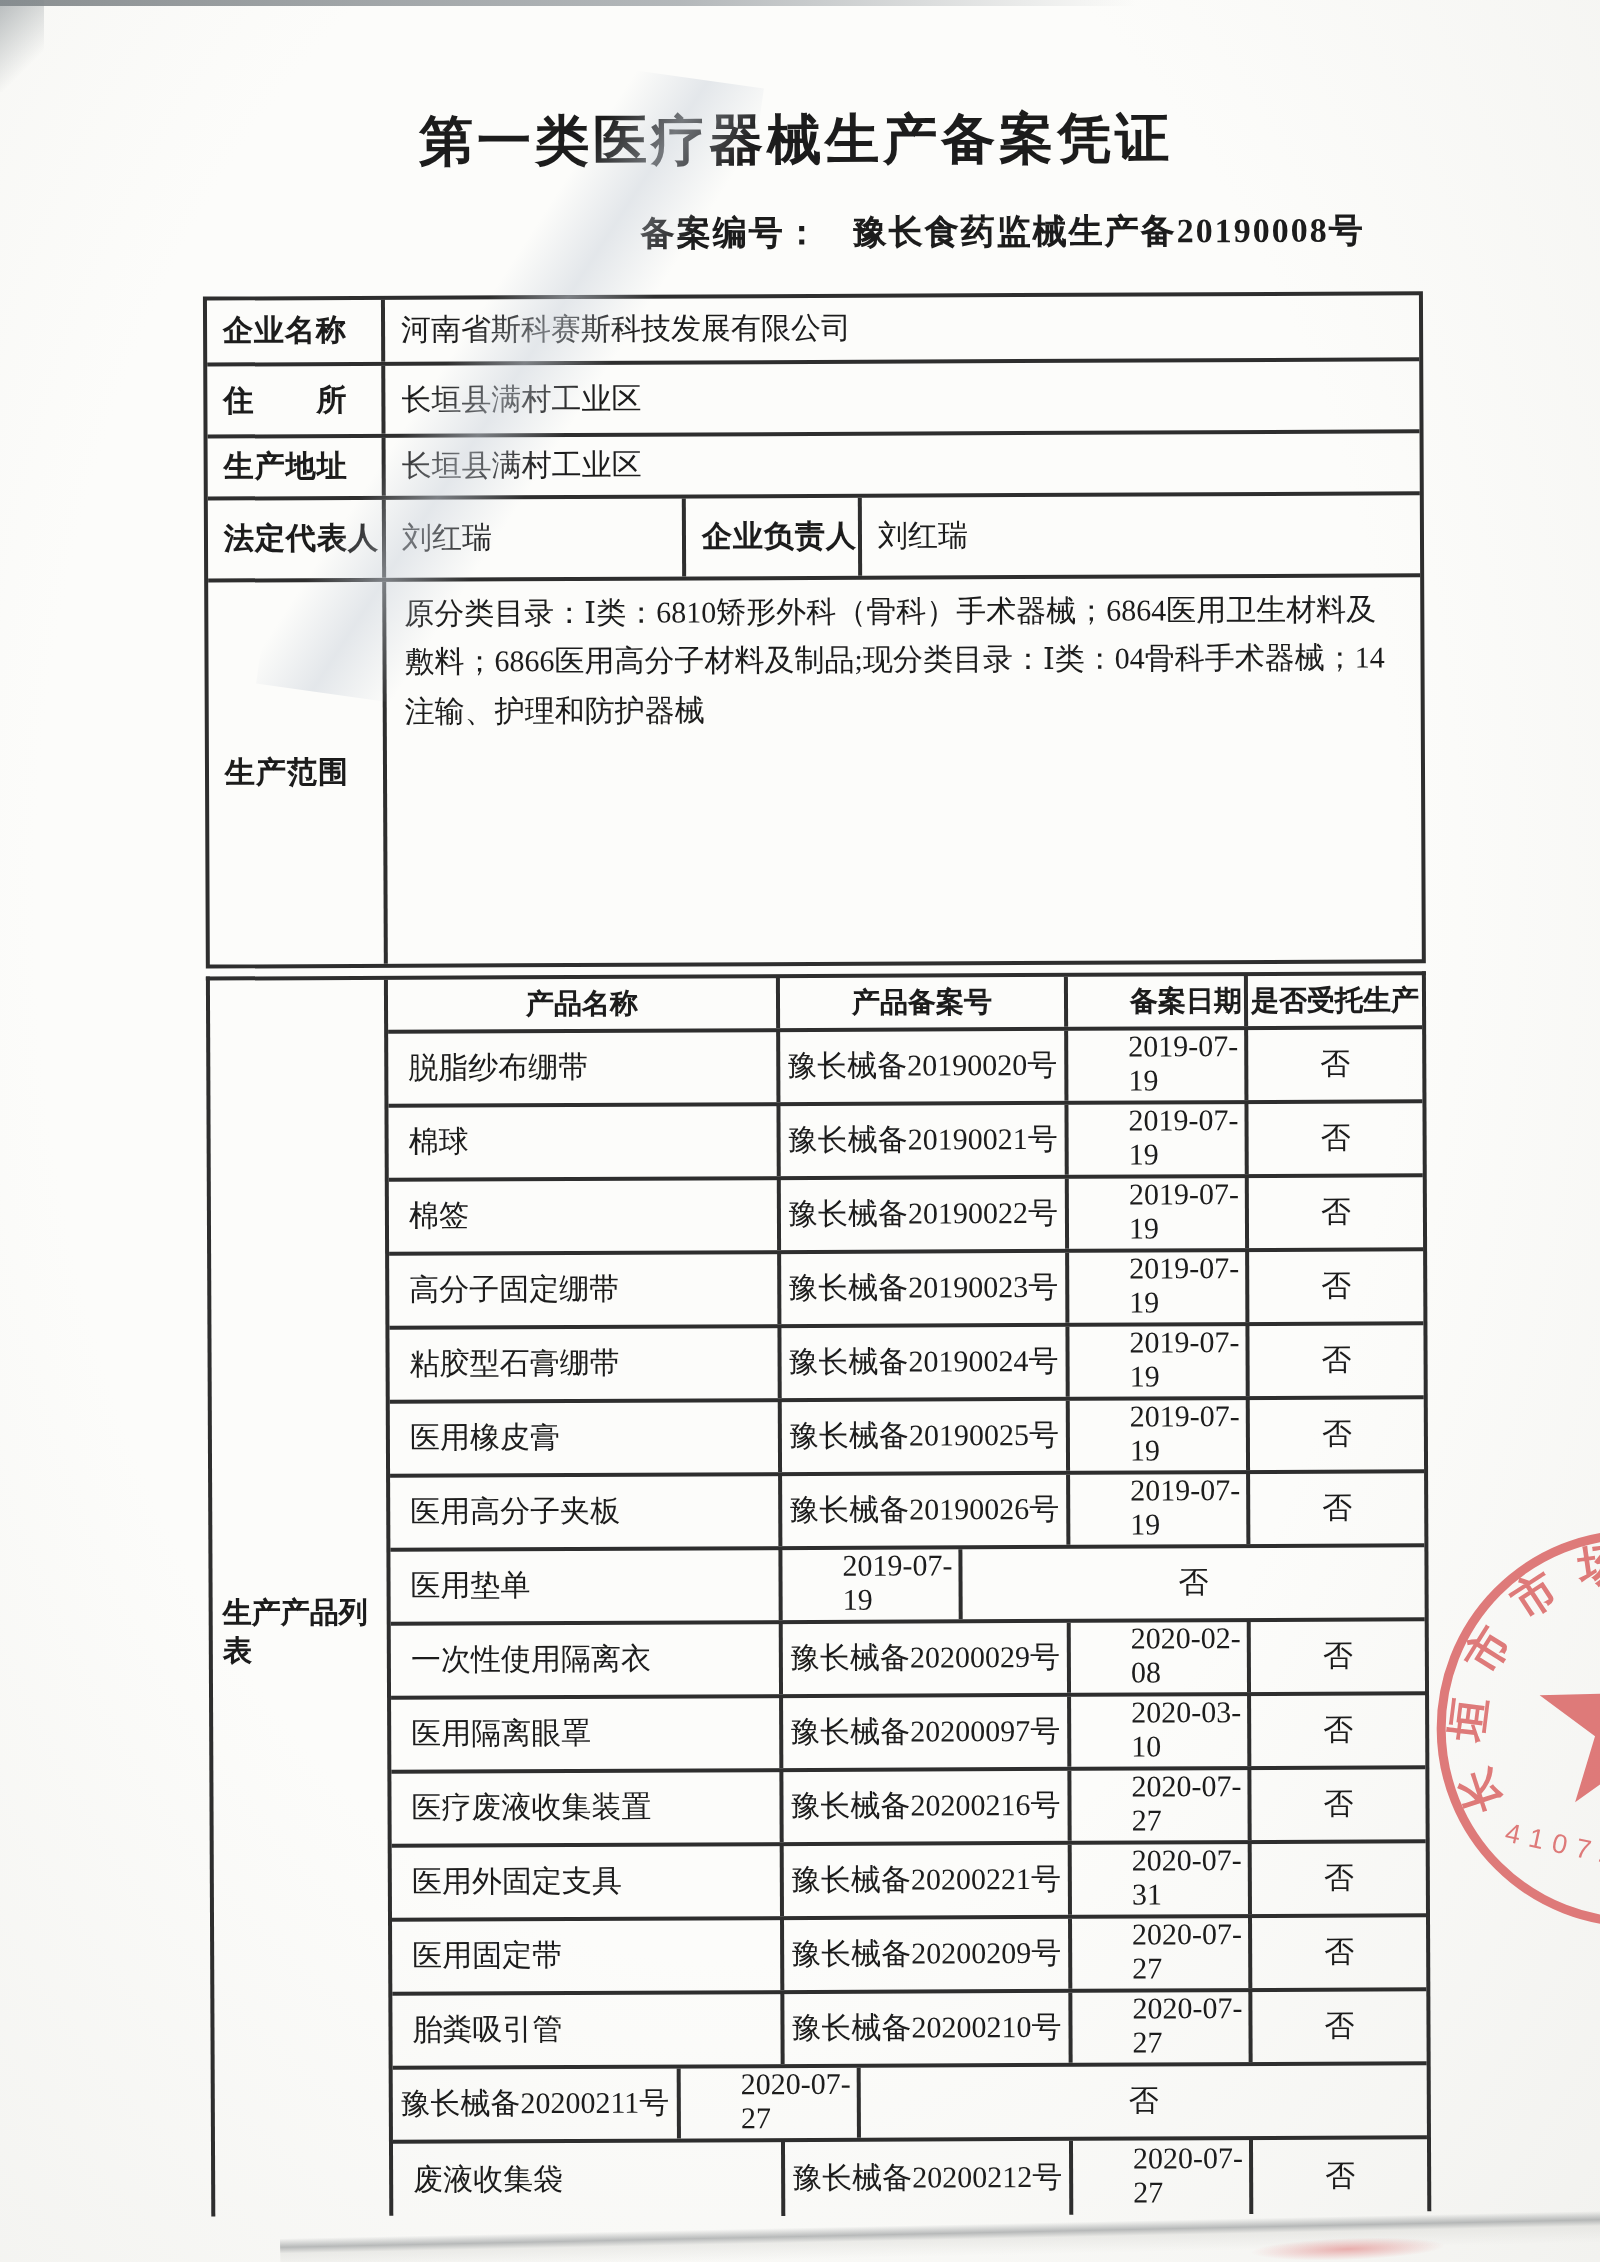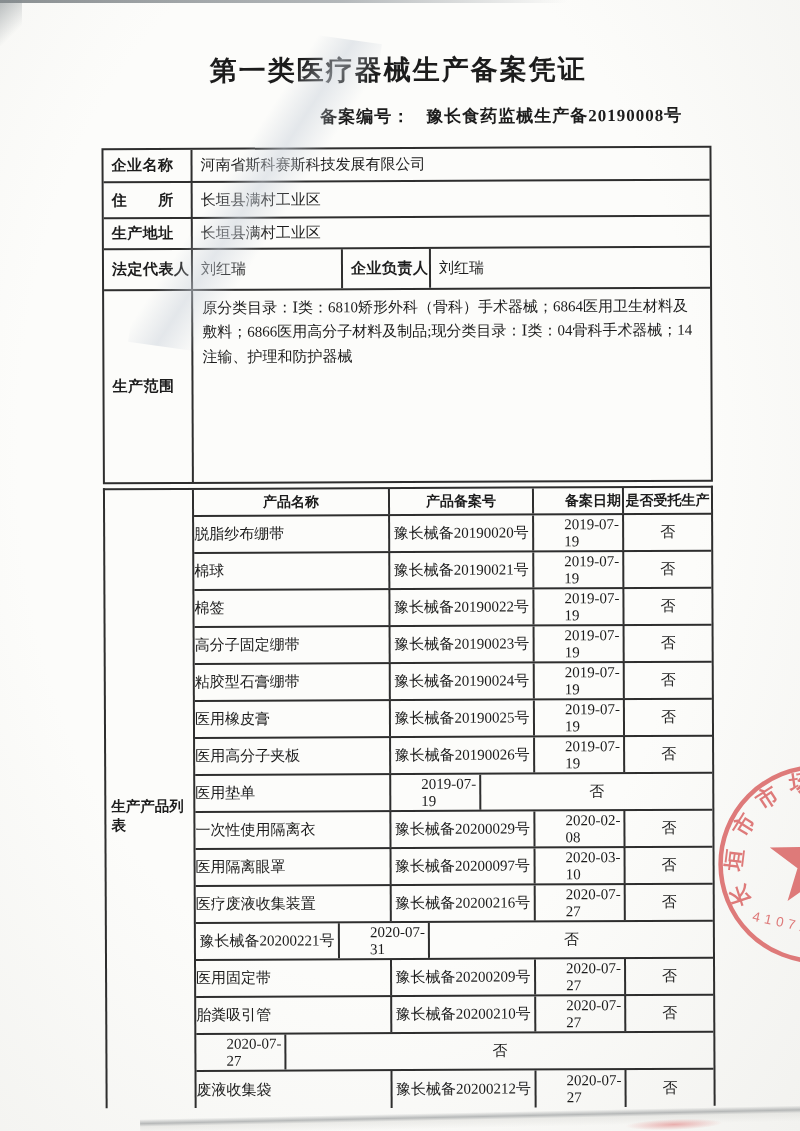--- a/index.html
+++ b/index.html
@@ -53,21 +53,21 @@
   .ptable { flex:1; display:flex; flex-direction:column; }
   .phead { display:flex; height:27px; border-bottom:2px solid #2e2e2e; flex:none; }
   .phead .cell { font-weight:700; font-size:14px; justify-content:center; }
   .prow { display:flex; height:37px; border-bottom:2px solid #2e2e2e; flex:none; }
   .prow:last-child { border-bottom:none; }
   .cell { display:flex; align-items:center; font-size:15px; }
   .col-name { width:196px; flex:none; border-right:2px solid #2e2e2e; }
   .col-rec  { width:144px; flex:none; border-right:2px solid #2e2e2e; justify-content:center; }
   .col-date { width:90px;  flex:none; border-right:2px solid #2e2e2e; justify-content:center;padding-left:30px; }
   .col-ent  { flex:1; justify-content:center; }
-  .prow .col-name { padding-left:0; }
+  .prow .col-name { padding-left:10px; }
 
   
   .stamp-layer { position:absolute; inset:0; pointer-events:none; opacity:0.82; }
 
   
   .artifact { position:absolute; pointer-events:none; }
   .top-edge-line { left:0; top:0; width:568px; height:3px;
     background:linear-gradient(90deg,#777d80,#a7acaf 60%,rgba(170,175,178,0)); opacity:.85; }
   .corner-shade { left:0; top:0; width:22px; height:46px;
     background:linear-gradient(135deg, rgba(130,138,142,.55), transparent 70%); }
@@ -197,40 +197,42 @@
   </div>
 
   <div class="prow">
     <div class="cell col-name c-name">医疗废液收集装置</div>
     <div class="cell col-rec c-rec">豫长械备20200216号</div>
     <div class="cell col-date c-date">2020-07-27</div>
     <div class="cell col-ent c-ent">否</div>
   </div>
 
   <div class="prow">
+    <div class="cell col-name c-name">医用外固定支具</div>
     <div class="cell col-rec c-rec">豫长械备20200221号</div>
     <div class="cell col-date c-date">2020-07-31</div>
     <div class="cell col-ent c-ent">否</div>
   </div>
 
   <div class="prow">
     <div class="cell col-name c-name">医用固定带</div>
     <div class="cell col-rec c-rec">豫长械备20200209号</div>
     <div class="cell col-date c-date">2020-07-27</div>
     <div class="cell col-ent c-ent">否</div>
   </div>
 
   <div class="prow">
     <div class="cell col-name c-name">胎粪吸引管</div>
     <div class="cell col-rec c-rec">豫长械备20200210号</div>
     <div class="cell col-date c-date">2020-07-27</div>
     <div class="cell col-ent c-ent">否</div>
   </div>
 
   <div class="prow">
+    <div class="cell col-rec c-rec">豫长械备20200211号</div>
     <div class="cell col-date c-date">2020-07-27</div>
     <div class="cell col-ent c-ent">否</div>
   </div>
 
   <div class="prow">
     <div class="cell col-name c-name">废液收集袋</div>
     <div class="cell col-rec c-rec">豫长械备20200212号</div>
     <div class="cell col-date c-date">2020-07-27</div>
     <div class="cell col-ent c-ent">否</div>
   </div>

